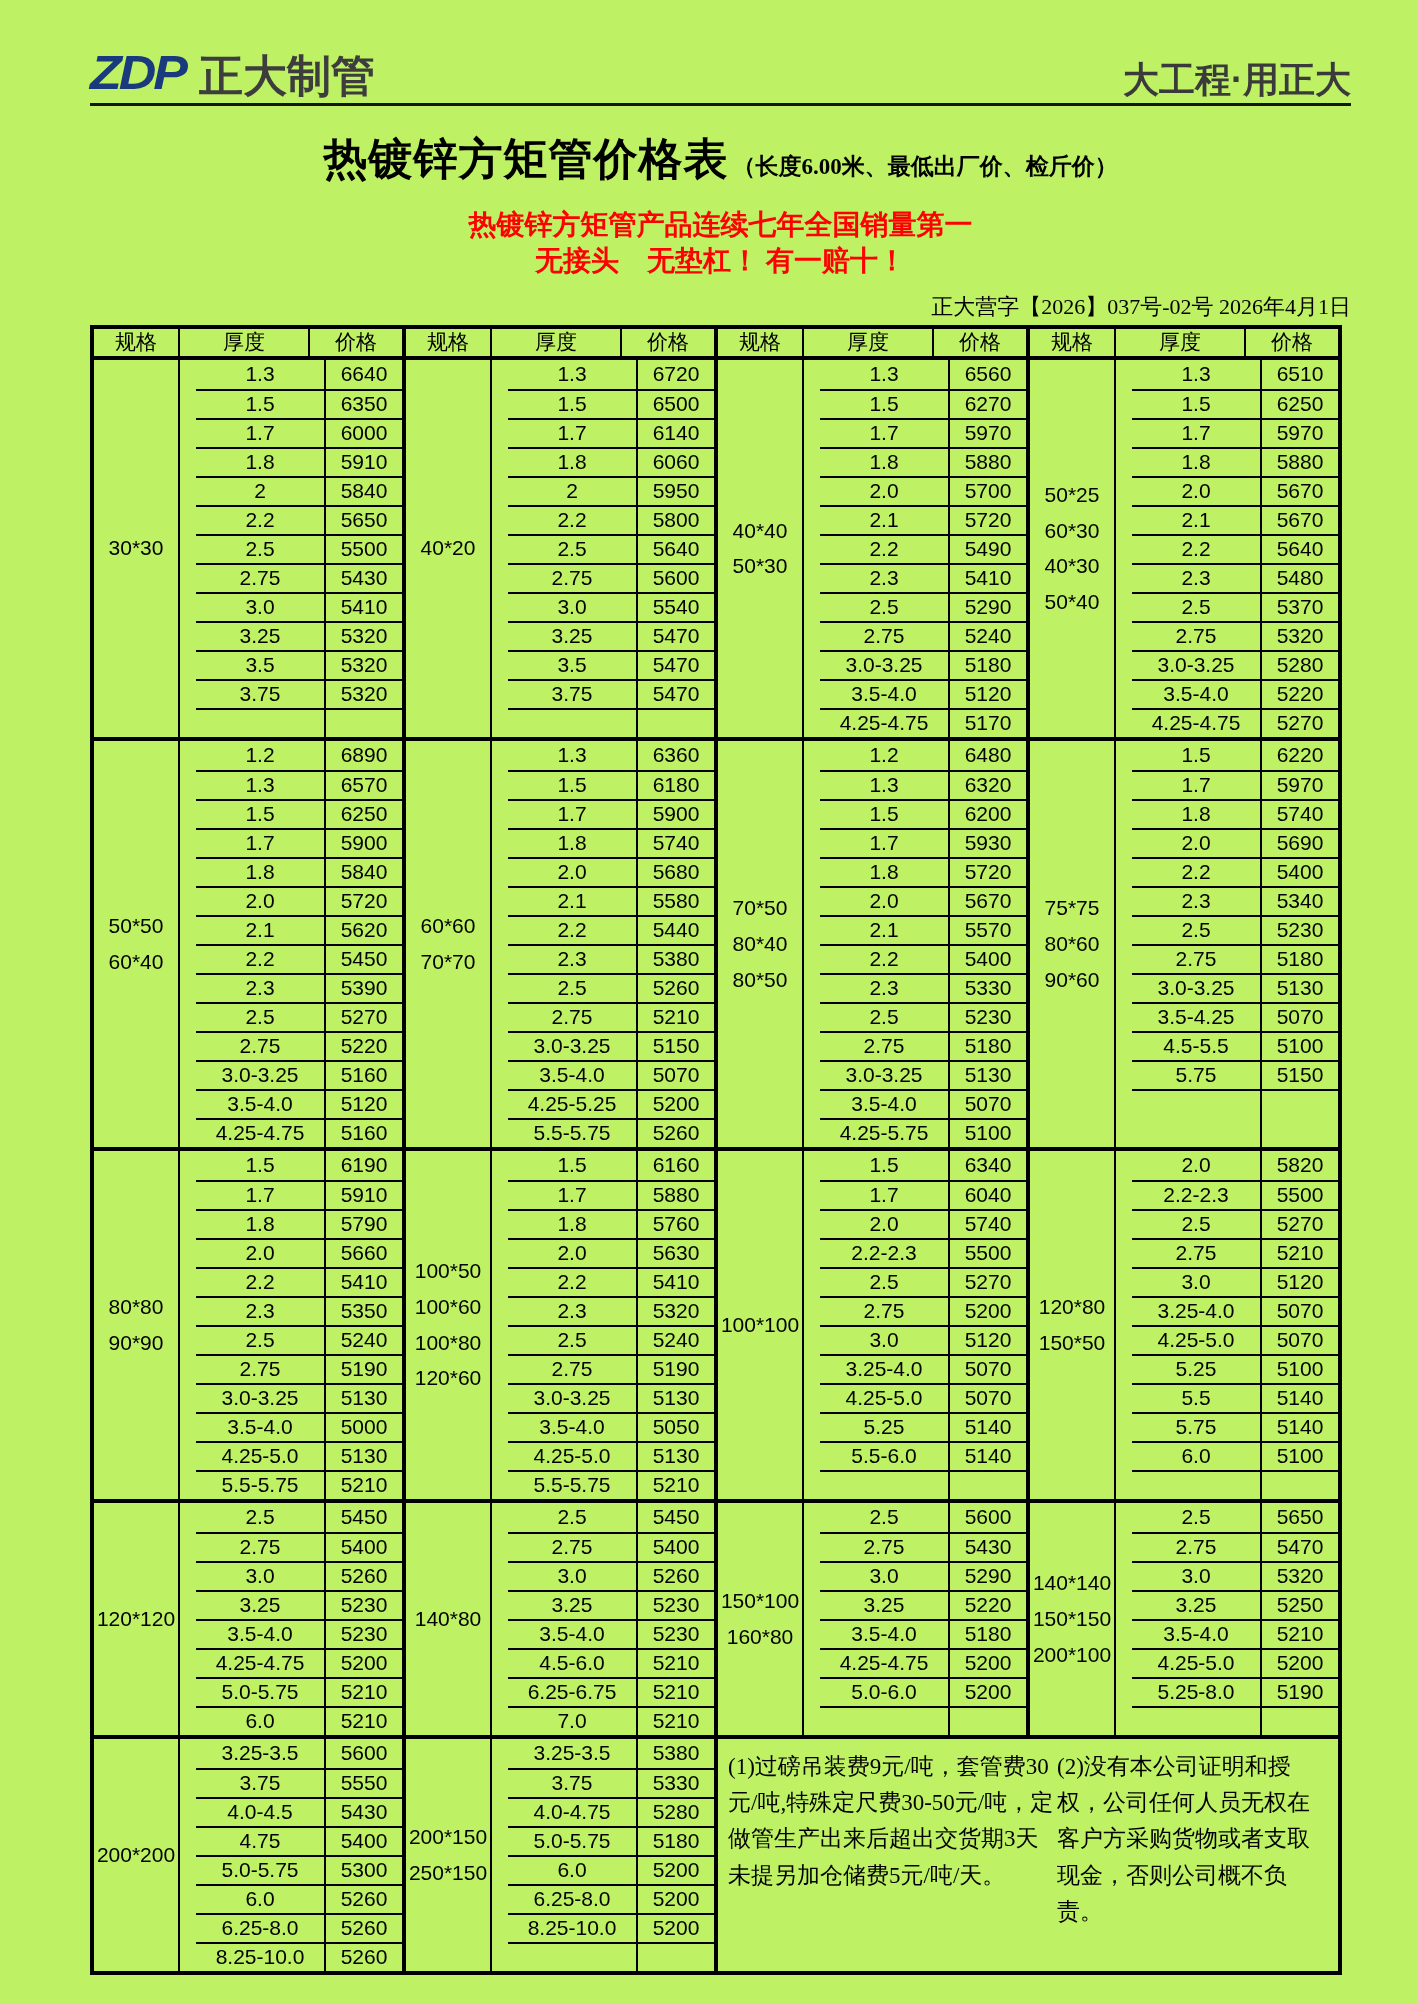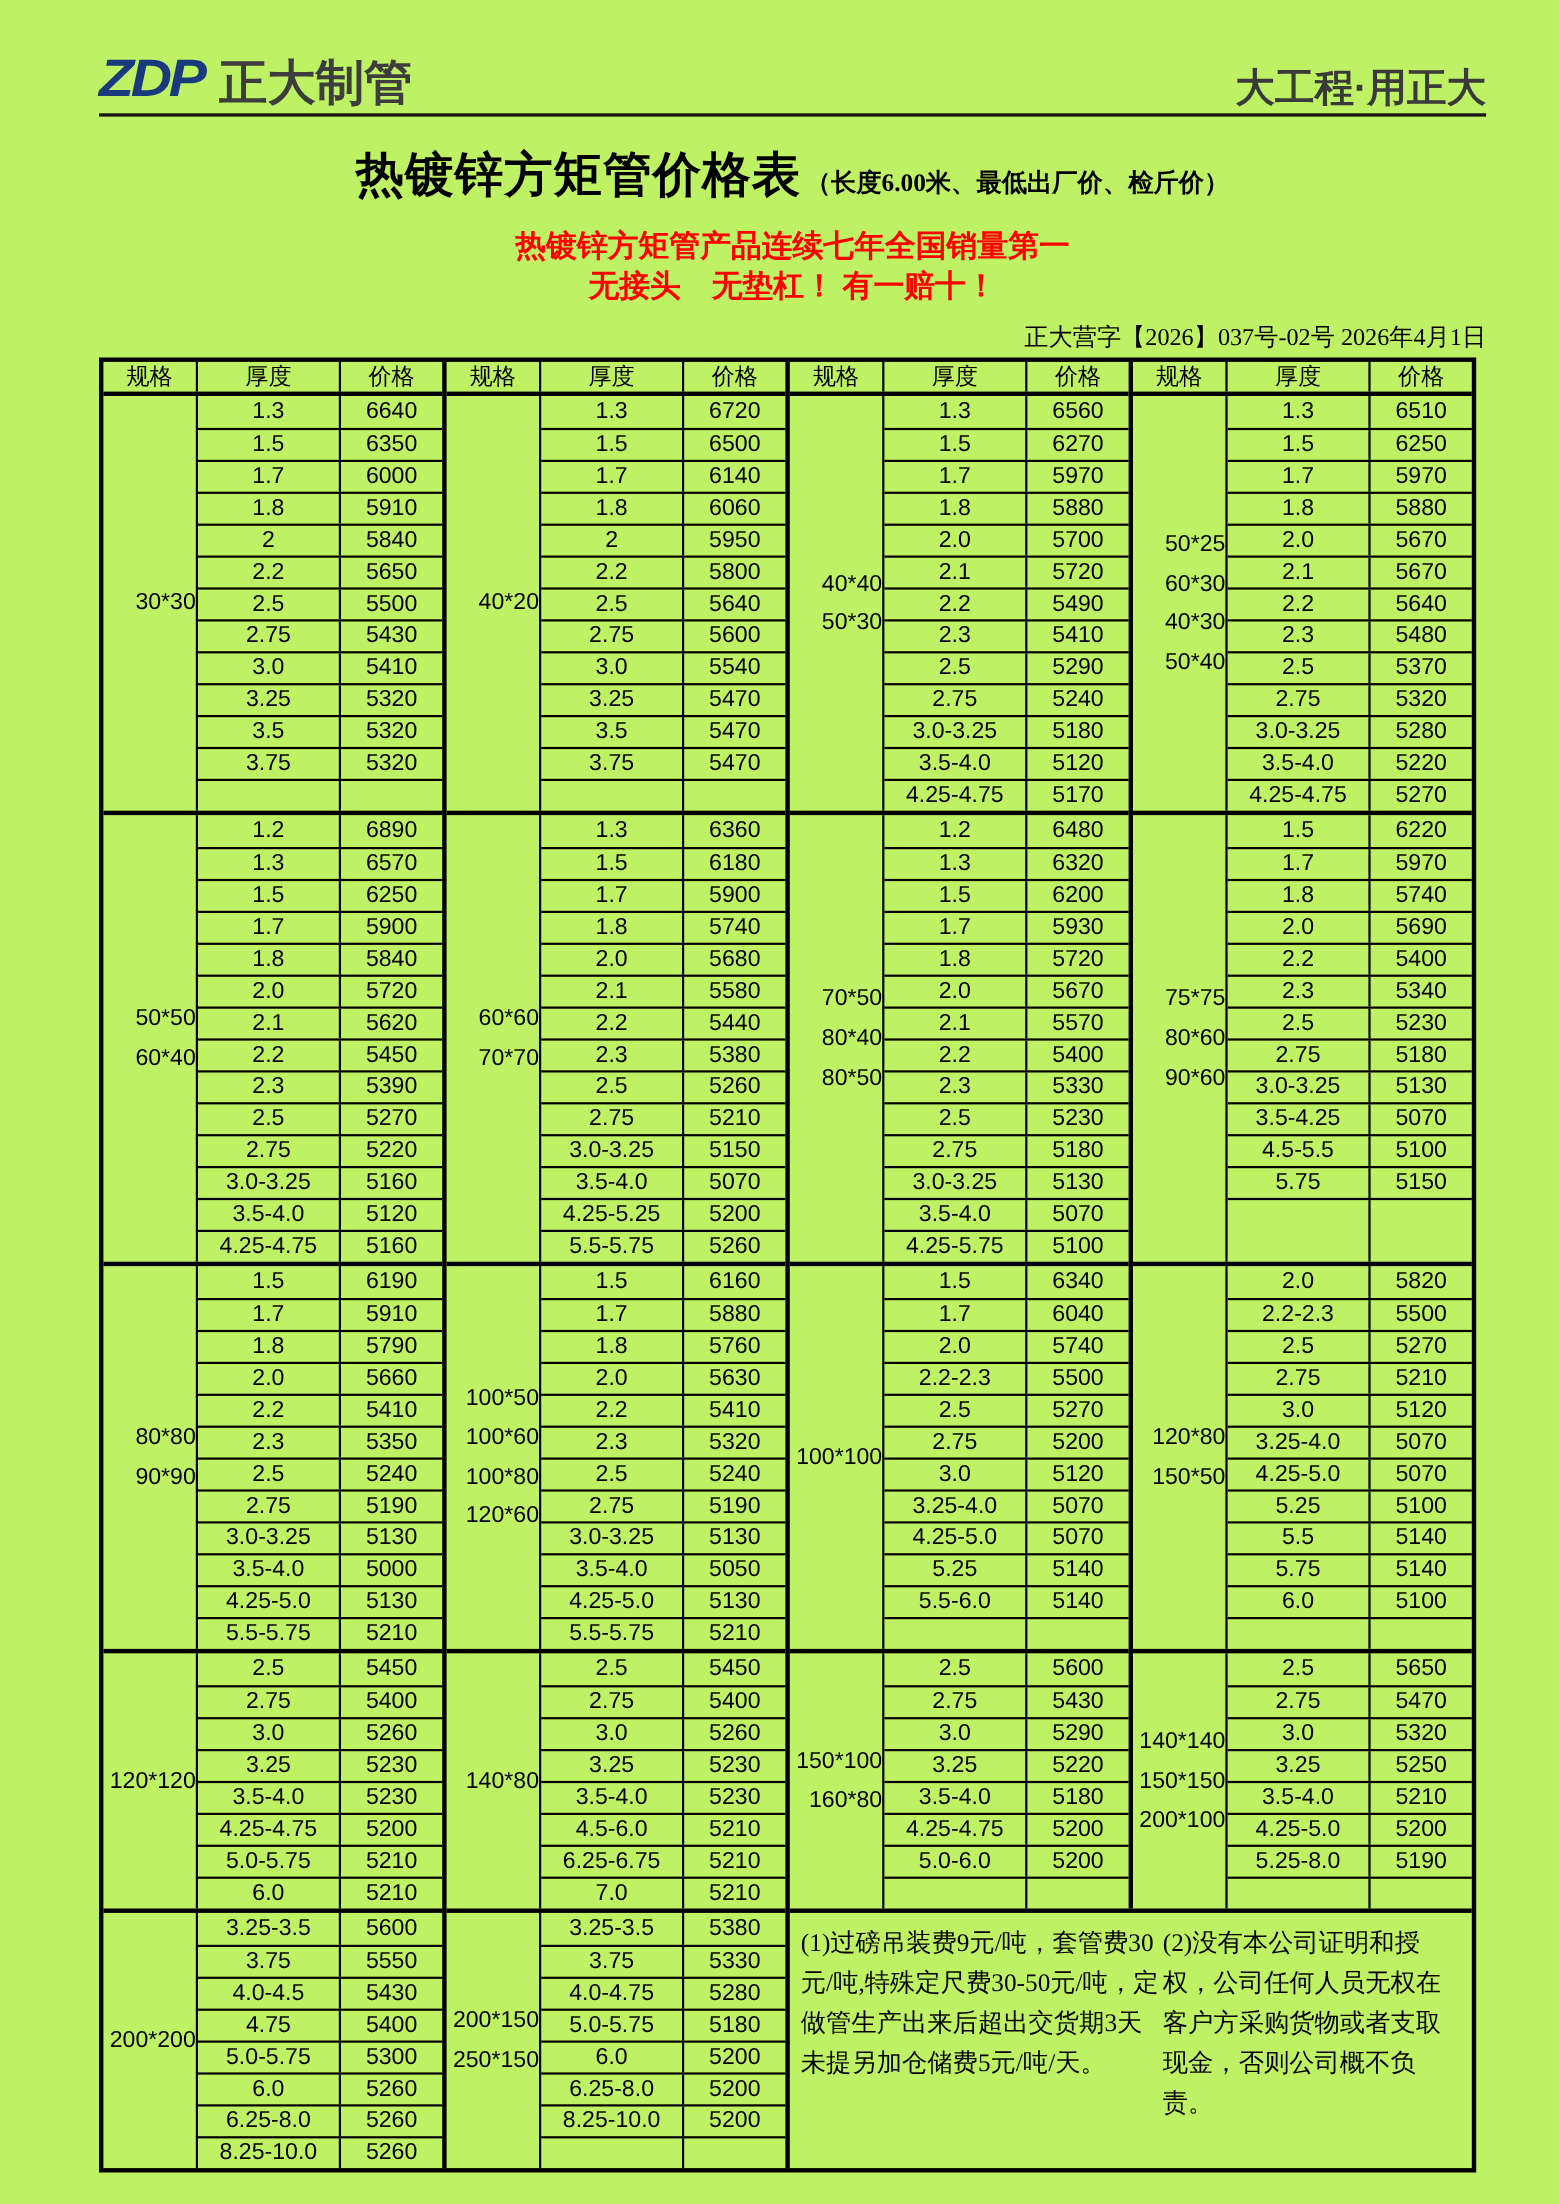--- a/index.html
+++ b/index.html
@@ -41,23 +41,23 @@
   .rhalf{width:624px;border-left:4px solid #000;display:flex;flex-direction:column;box-sizing:border-box;flex:none;}
   .rtop{display:flex;}
   .ghead{height:31px;border-bottom:4px solid #000;display:flex;box-sizing:border-box;}
   .hc{display:flex;align-items:center;justify-content:center;box-sizing:border-box;}
   .w-spec{width:86px;border-right:2px solid #000;}
   .w-thick{width:130px;border-right:2px solid #000;}
   .w-price{flex:1;}
   .sec{display:flex;box-sizing:border-box;}
   .sec:not(.first){border-top:4px solid #000;}
   .spec-col{width:86px;border-right:2px solid #000;box-sizing:border-box;
-    display:flex;flex-direction:column;justify-content:center;align-items:flex-end;
+    display:flex;flex-direction:column;justify-content:center;align-items:center;
     font-family:"Liberation Sans","DejaVu Sans",sans-serif;line-height:1.7;}
-  .rows{flex:1;display:flex;flex-direction:column;}
+  .rows{flex:1;display:flex;flex-direction:column;padding-left:16px;}
   .row{height:29px;flex:none;display:flex;box-sizing:border-box;
     font-family:"Liberation Sans","DejaVu Sans",sans-serif;}
   .row:not(.first){border-top:2px solid #000;}
   .row .t{width:130px;border-right:2px solid #000;box-sizing:border-box;
     display:flex;align-items:center;justify-content:center;}
   .row .p{flex:1;display:flex;align-items:center;justify-content:center;}
   .stub{flex:1;display:flex;border-top:2px solid #000;box-sizing:border-box;}
   .stub .t{width:130px;border-right:2px solid #000;box-sizing:border-box;}
   .stub .p{flex:1;}
   .notes{border-top:4px solid #000000;height:236px;box-sizing:border-box;

